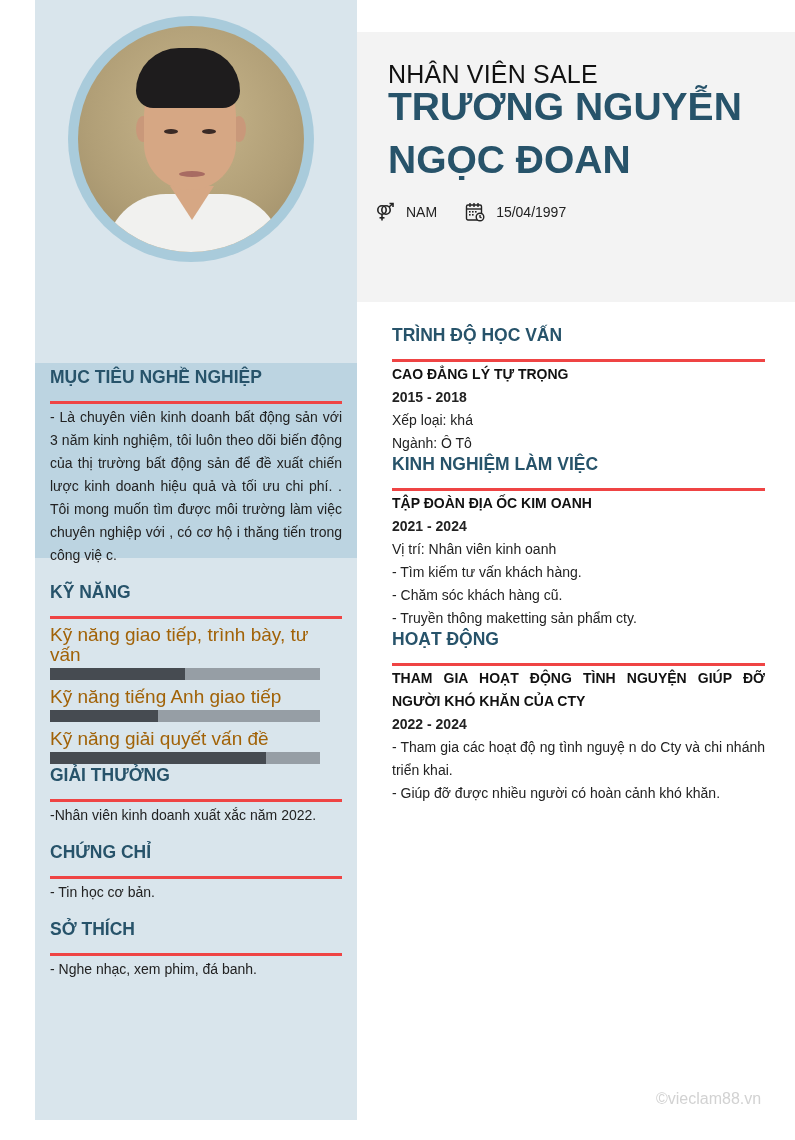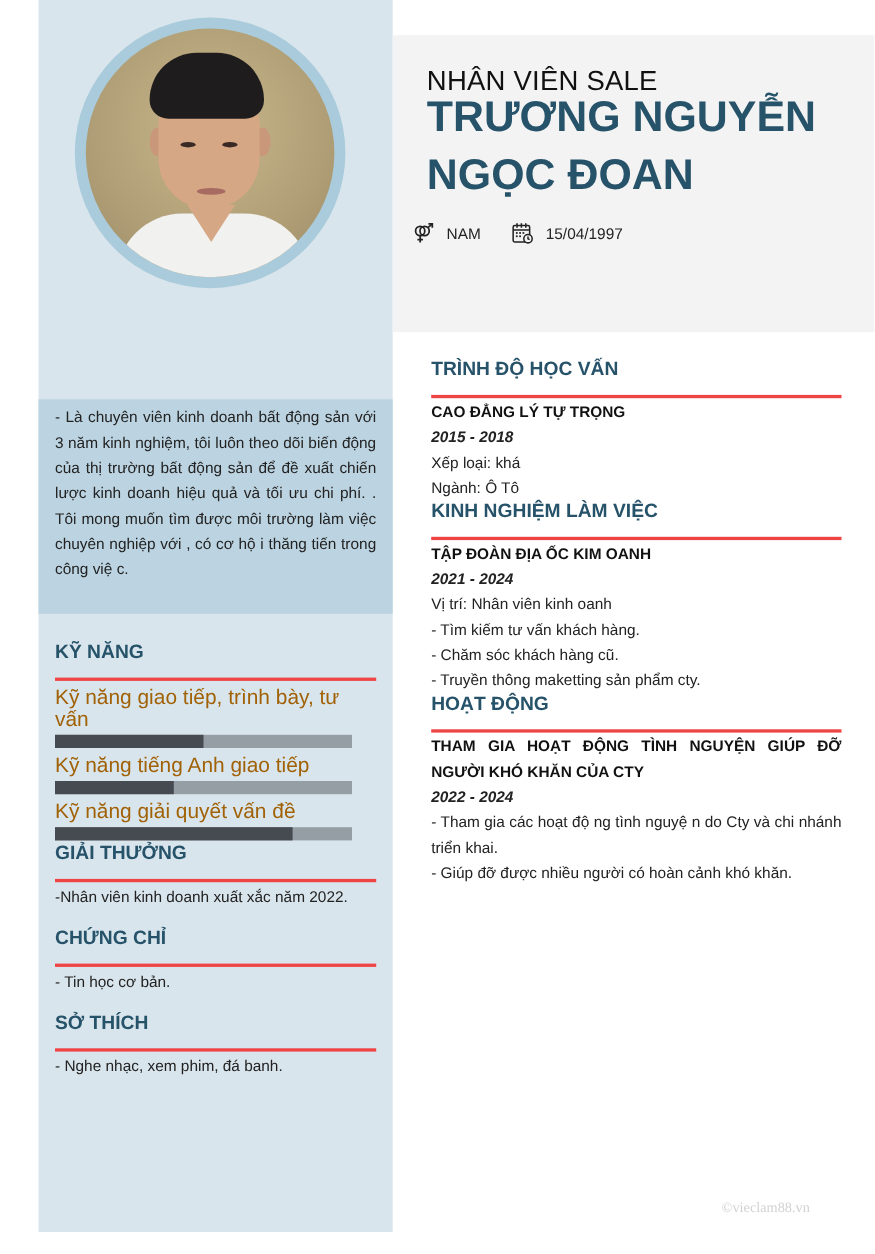--- a/index.html
+++ b/index.html
@@ -70,26 +70,26 @@
     position: absolute; left: 31px; top: 48px; width: 400px;
     font-size: 39px; font-weight: bold; color: #27536a; line-height: 53px;
   }
   .meta { position: absolute; left: 18px; top: 170px; display: flex; align-items: center; font-size: 14px; color: #222; }
   .meta .icon { width: 20px; height: 20px; display: inline-block; margin-right: 11px; }
   .meta .item { display: flex; align-items: center; margin-right: 28px; }
 
   .rsec { position: absolute; left: 392px; width: 373px; }
   .rsec .sec-title { font-size: 17.5px; }
   .rsec .sub { font-size: 14px; font-weight: bold; color: #111; line-height: 23px; padding-top: 1px; text-align: justify; }
-  .rsec .dates { font-size: 14px; font-style: italic; font-weight: bold; color: #222; line-height: 23px; }
+  .rsec .dates { font-size: 14px; font-weight: bold; color: #222; line-height: 23px; }
   .rsec .line { font-size: 14px; line-height: 23px; color: #222; text-align: justify; }
 
   .watermark {
-    position: absolute; left: 656px; top: 1090px; font-family: Liberation Serif, serif;
-    font-size: 13px; color: #d2d2d2;
+    position: absolute; left: 656px; top: 1090px; font-family: Liberation Sans, sans-serif;
+    font-size: 16px; color: #d2d2d2;
   }
 </style>
 </head>
 <body>
 
 <div class="left-col">
   <div class="avatar-wrap">
     <div class="avatar">
       <div class="shirt"></div>
       <div class="collar"></div>
@@ -98,20 +98,21 @@
       <div class="face"></div>
       <div class="hair"></div>
       <div class="eye-l"></div>
       <div class="eye-r"></div>
       <div class="mouth"></div>
     </div>
   </div>
 
   <div class="objective-box"></div>
   <div class="sec" style="top:366px;">
+    <div class="sec-title">MỤC TIÊU NGHỀ NGHIỆP</div>
     <div class="sec-body objective-text">- Là chuyên viên kinh doanh bất động sản với 3 năm kinh nghiệm, tôi luôn theo dõi biến động của thị trường bất động sản để đề xuất chiến lược kinh doanh hiệu quả và tối ưu chi phí. . Tôi mong muốn tìm được môi trường làm việc chuyên nghiệp với , có cơ hộ i thăng tiến trong công việ c.</div>
   </div>
 
   <div class="sec" style="top:581px;">
     <div class="sec-title">KỸ NĂNG</div>
     <div style="padding-top:2px;">
       <div class="skill-label">Kỹ năng giao tiếp, trình bày, tư vấn</div>
       <div class="skill-bar">
           <div class="skill-fill" style="width:50%"></div>
         </div>

